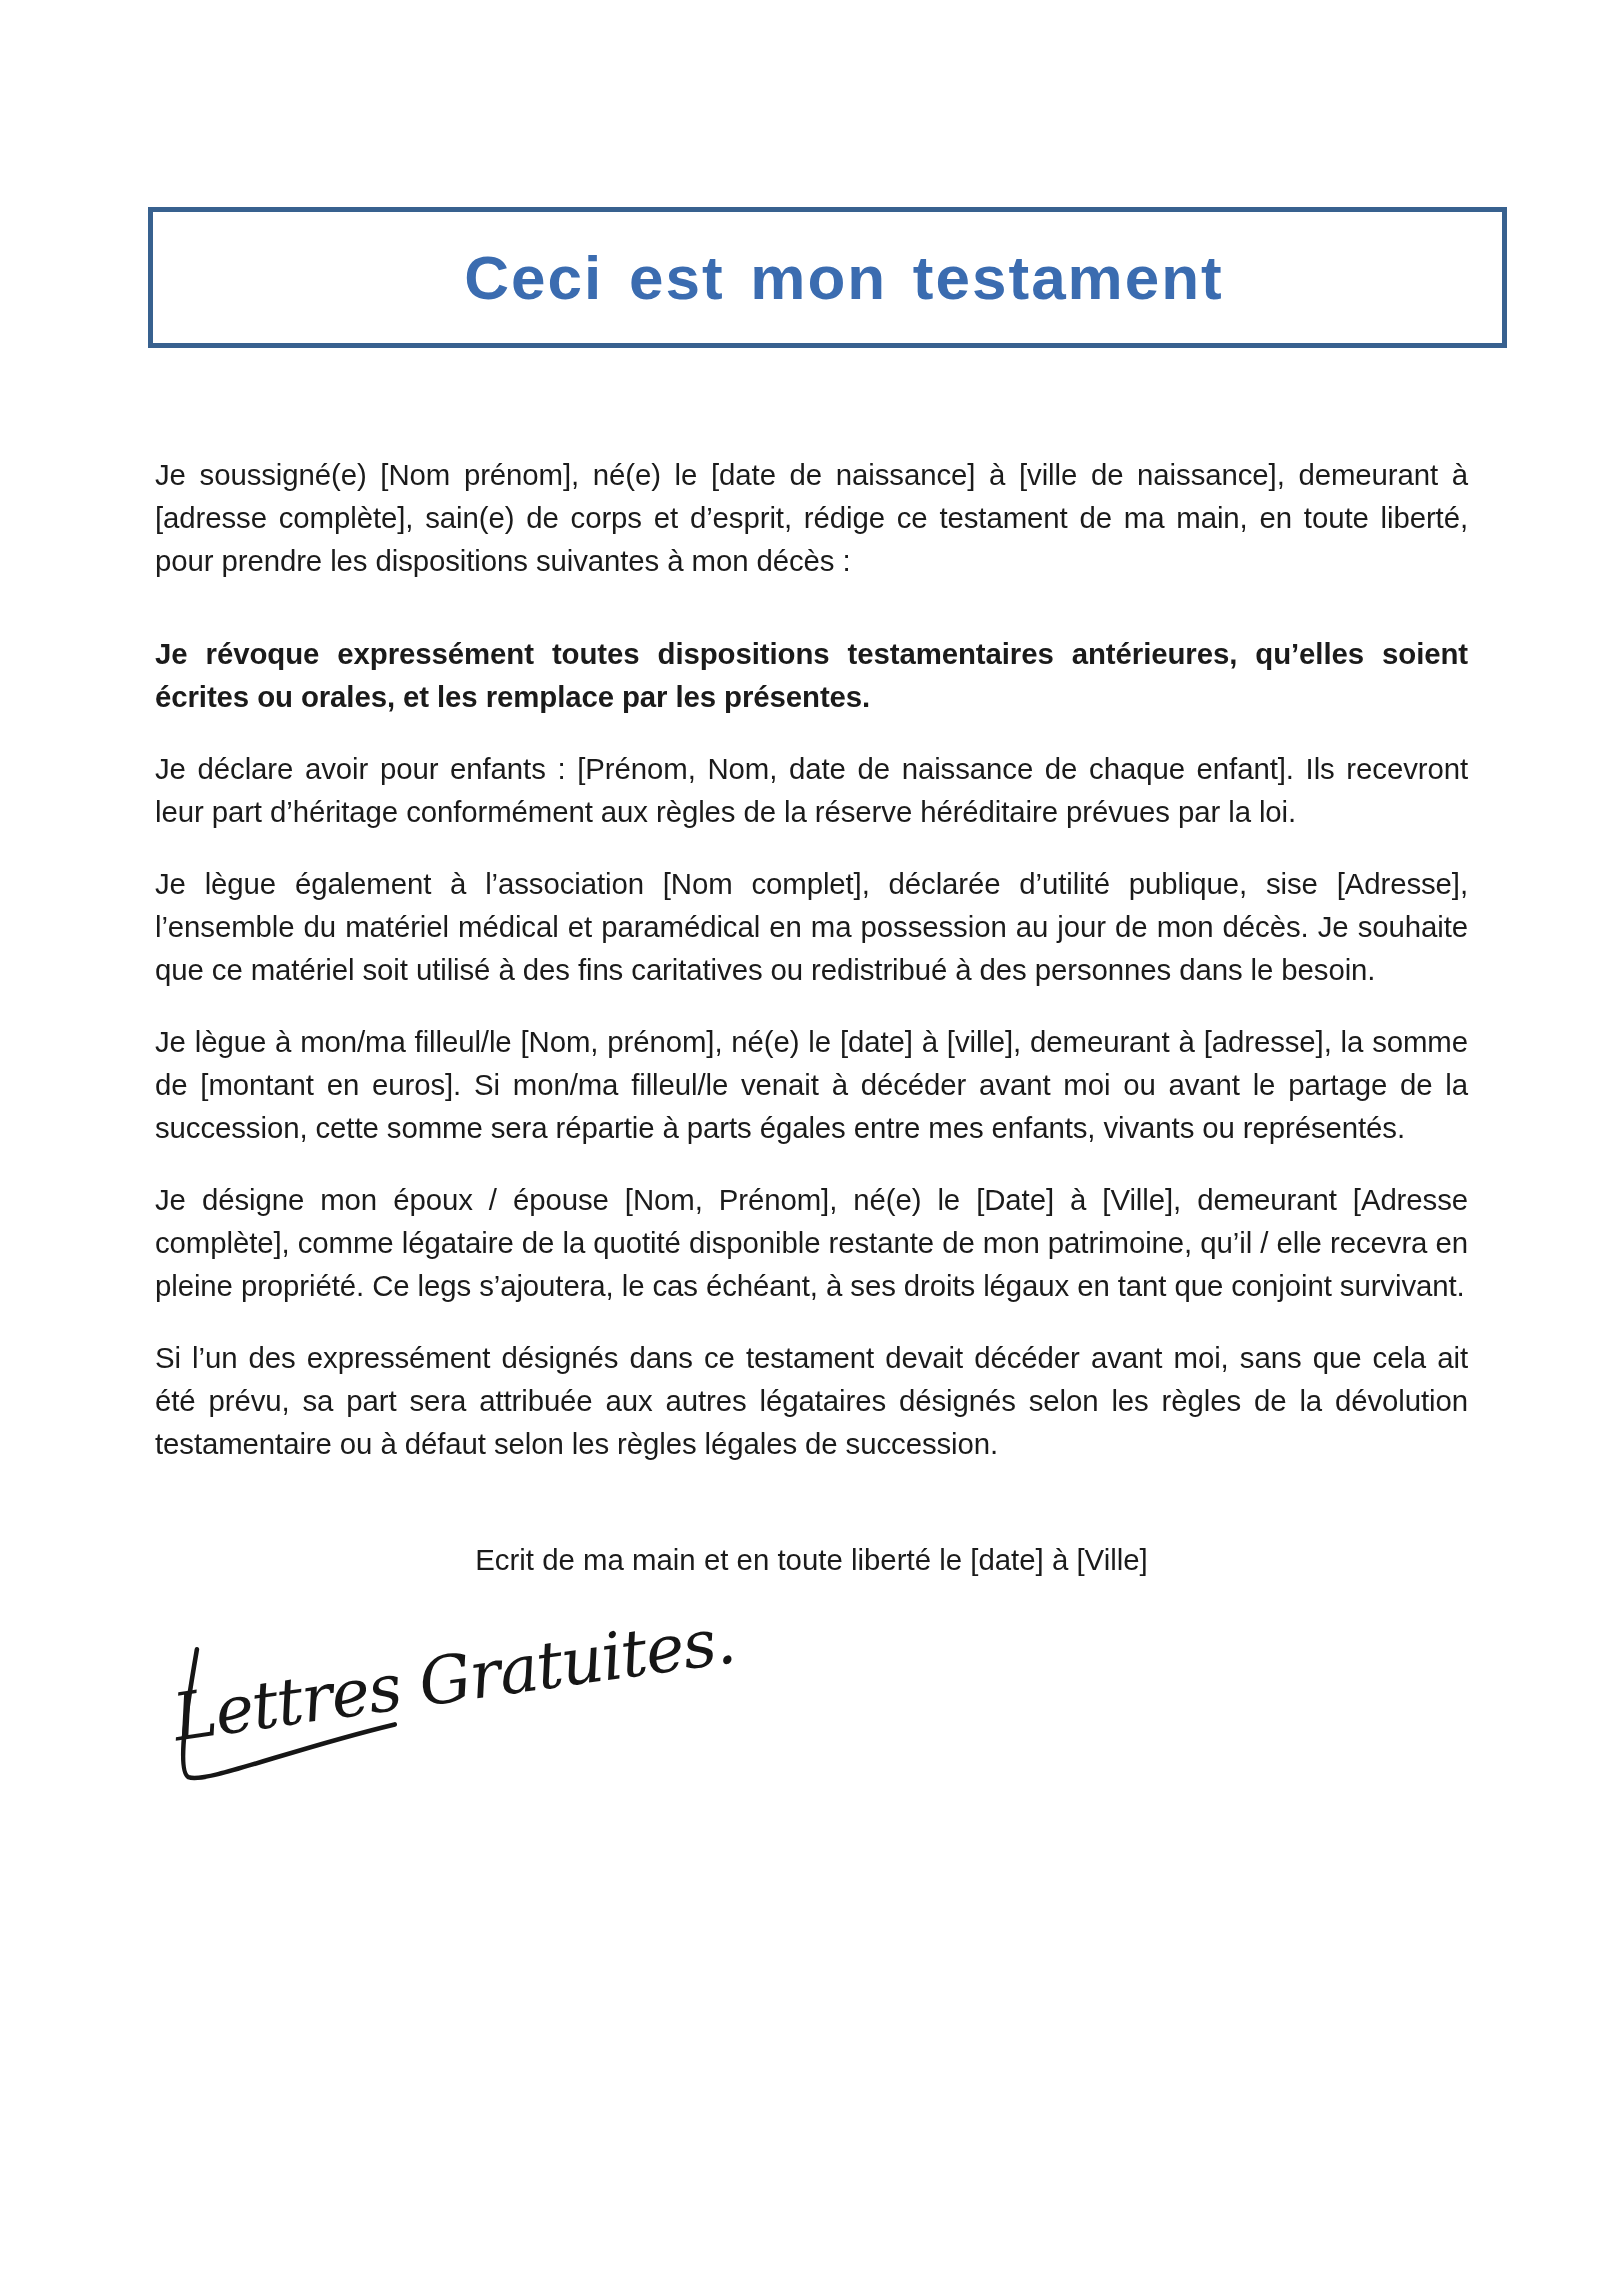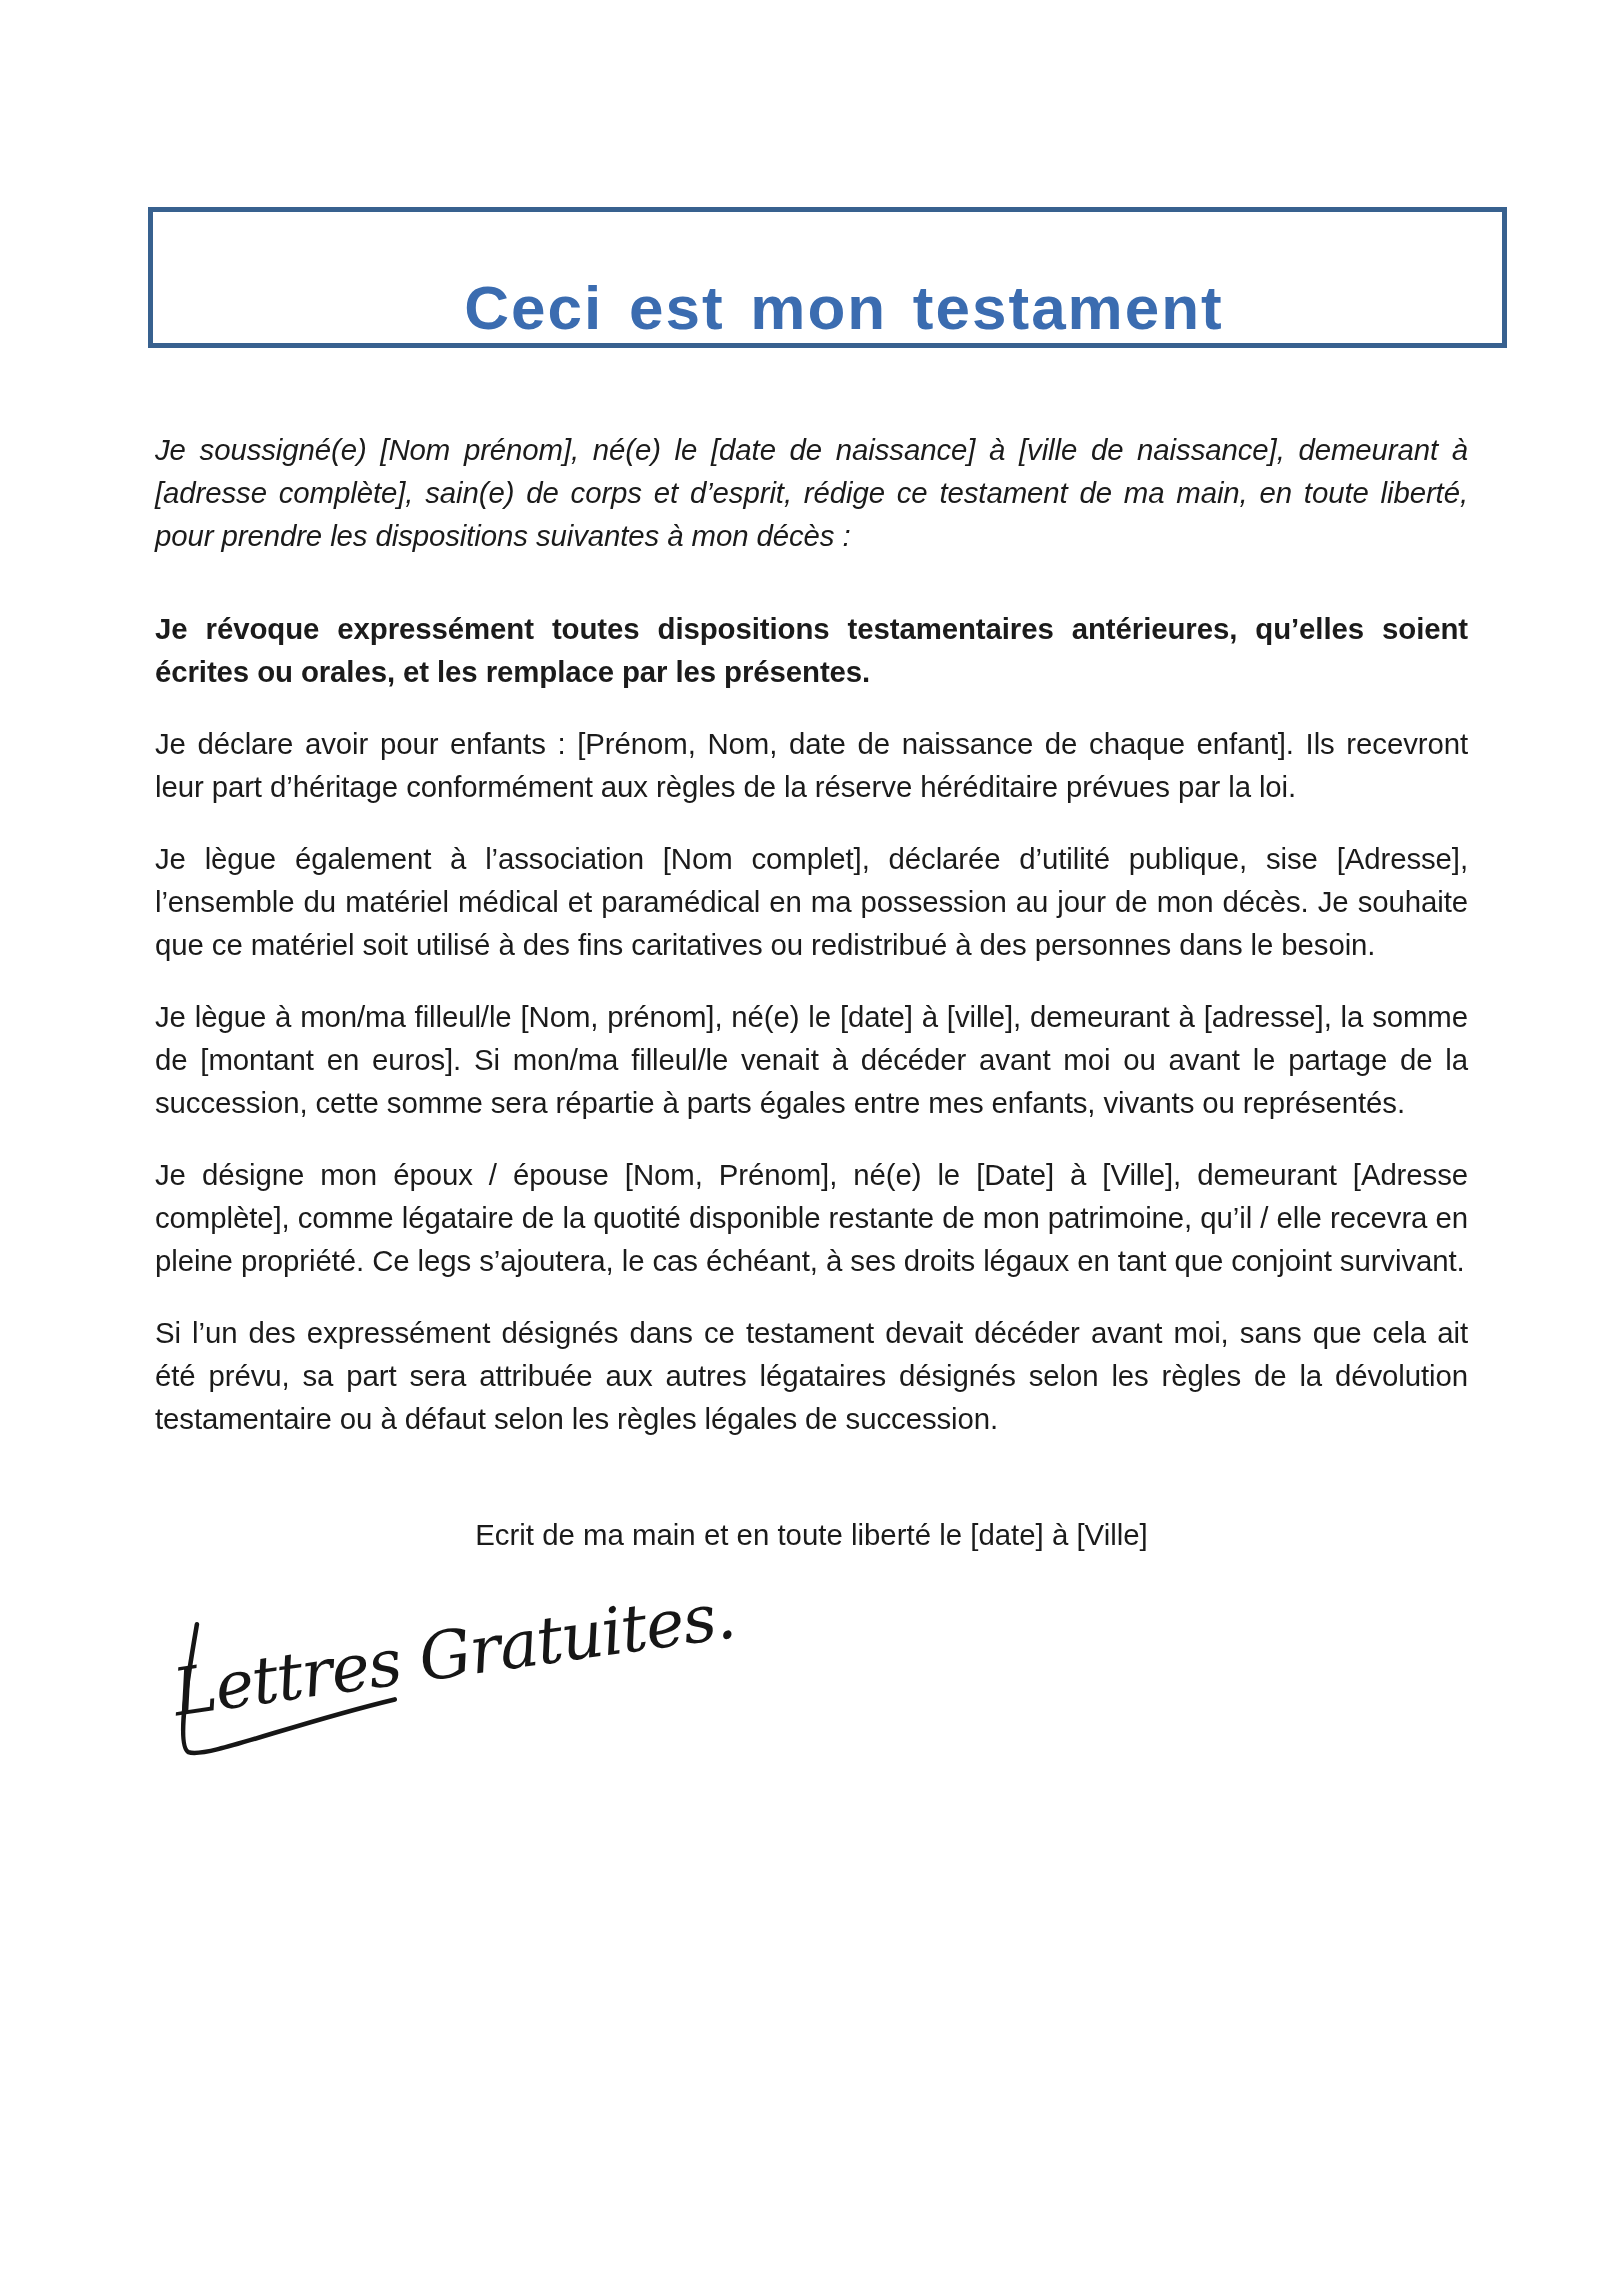--- a/index.html
+++ b/index.html
@@ -16,21 +16,21 @@
     overflow: hidden;
     font-family: "Liberation Sans", "DejaVu Sans", sans-serif;
     color: #1b1b1b;
   }
   .title-box {
     box-sizing: border-box;
     margin: 207px 116px 0 148px;
     height: 141px;
     border: 5.2px solid #38618F;
     display: flex;
-    align-items: flex-end;
+    align-items: center;
     justify-content: center;
     background: #ffffff;
     padding-left: 33px;
   }
   .title-box h1 {
     margin: 0;
     font-size: 62px;
     font-weight: bold;
     color: #3B6CB0;
     letter-spacing: 2px;
@@ -41,22 +41,21 @@
     margin: 0 155px;
   }
   .para {
     margin: 29px 0 0 0;
     font-size: 29.4px;
     line-height: 43px;
     text-align: justify;
     letter-spacing: -0.1px;
   }
   .para-first {
-    margin-top: 80px;
-    font-style: italic;
+    margin-top: 105px;
   }
   .gap-large {
     margin-top: 50px;
     font-weight: bold;
   }
   .closing {
     margin: 73px 0 0 0;
     font-size: 29.4px;
     line-height: 43px;
     text-align: center;

